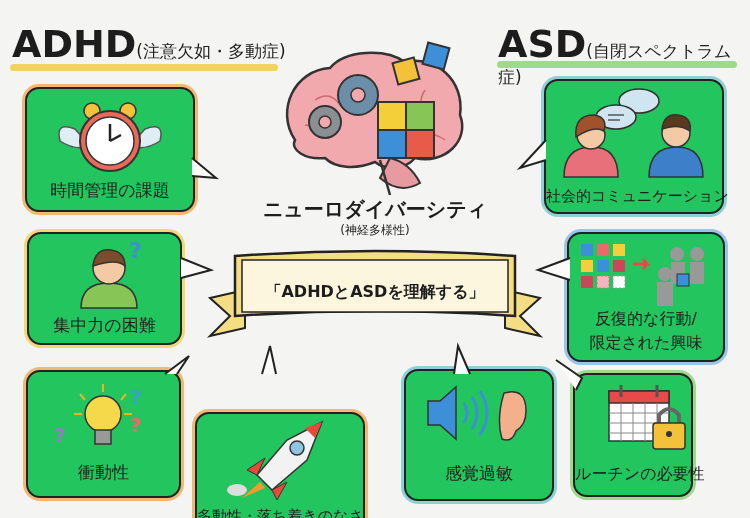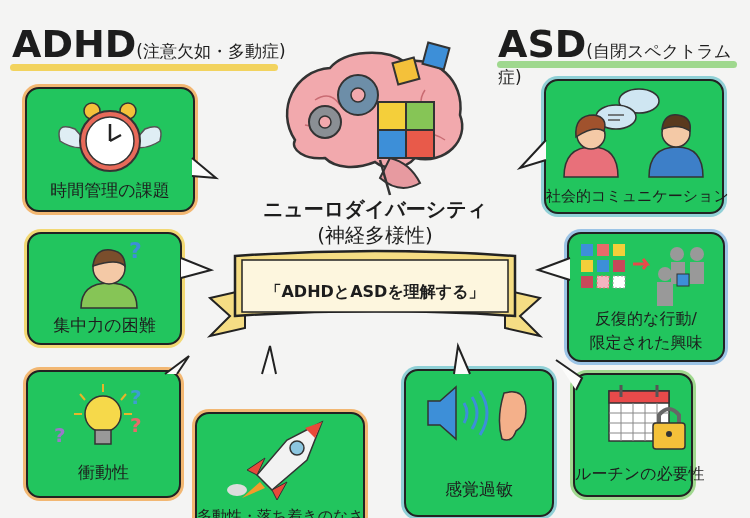--- a/index.html
+++ b/index.html
@@ -47,21 +47,21 @@
     <circle cx="83" cy="55" r="7" fill="#f2a9ad" stroke="#333" stroke-width="1.5"></circle>
     <rect x="103" y="62" width="28" height="28" fill="#f4cf3a" stroke="#333" stroke-width="2"></rect>
     <rect x="131" y="62" width="28" height="28" fill="#86c556" stroke="#333" stroke-width="2"></rect>
     <rect x="103" y="90" width="28" height="28" fill="#3d8fd8" stroke="#333" stroke-width="2"></rect>
     <rect x="131" y="90" width="28" height="28" fill="#e85a4a" stroke="#333" stroke-width="2"></rect>
     <rect x="120" y="20" width="22" height="22" fill="#f4c13a" stroke="#333" stroke-width="2" transform="rotate(-15 131 31)"></rect>
     <rect x="150" y="5" width="22" height="22" fill="#3d8fd8" stroke="#333" stroke-width="2" transform="rotate(15 161 16)"></rect>
   </svg>
 </div>
 <div class="center-title" style="top:196px;font-size:20px;font-weight:bold;left:150px;right:150px;">ニューロダイバーシティ</div>
-<div class="center-title" style="top:222px;font-size:20px;left:150px;right:150px;">(神経多様性)</div>
+<div class="center-title" style="top:222px;font-size:12px;left:150px;right:150px;">(神経多様性)</div>
 
 <svg width="330" height="90" style="left:210px;top:248px;">
   <path d="M0,50 L35,42 L35,80 L0,88 L20,68 Z" fill="#f5dd84" stroke="#222" stroke-width="2"></path>
   <path d="M330,50 L295,42 L295,80 L330,88 L310,68 Z" fill="#f5dd84" stroke="#222" stroke-width="2"></path>
   <path d="M25,8 Q165,-2 305,8 L305,68 Q165,58 25,68 Z" fill="#f5dd84" stroke="#222" stroke-width="2.5"></path>
   <rect x="32" y="12" width="266" height="52" fill="#fdf6de" stroke="#222" stroke-width="1.5"></rect>
 </svg>
 <div class="abs" style="left:240px;top:256px;width:270px;height:60px;">
   <div class="banner-text2" style="top:26px;">「ADHDとASDを理解する」</div>
 </div>
@@ -163,21 +163,21 @@
     <rect x="80" y="42" width="16" height="24" fill="#999"></rect>
     <rect x="100" y="34" width="12" height="12" fill="#3d8fd8" stroke="#333"></rect>
   </svg>
   <div class="label small" style="bottom:6px;font-size:16px;">限定された興味</div>
   <div class="label small" style="bottom:30px;font-size:16px;">反復的な行動/</div>
 </div>
 <svg width="34" height="30" style="left:538px;top:258px;">
     <path d="M32,0 L0,12 L32,22" fill="#fbfbfa" stroke="#222" stroke-width="2"></path>
   </svg>
 
-<div class="card teal" style="left:404px;top:369px;width:150px;height:148px;">
+<div class="card teal" style="left:404px;top:369px;width:150px;height:132px;">
   <svg width="110" height="60" style="left:18px;top:12px;">
     <path d="M4,18 h12 l16,-14 v52 l-16,-14 h-12 Z" fill="#3d8fd8" stroke="#333" stroke-width="1.5"></path>
     <path d="M40,20 q6,10 0,20 M48,14 q10,16 0,32 M56,8 q14,22 0,44" stroke="#3d8fd8" stroke-width="3" fill="none"></path>
     <path d="M80,10 q22,-6 22,18 q0,14 -10,20 q-4,12 -14,8 q-6,-20 2,-46 Z" fill="#f4b08a" stroke="#333" stroke-width="1.5"></path>
   </svg>
   <div class="label" style="bottom:14px;">感覚過敏</div>
 </div>
 <svg width="30" height="30" style="left:452px;top:346px;">
     <path d="M2,28 L6,0 L18,28" fill="#fbfbfa" stroke="#222" stroke-width="2"></path>
   </svg>

